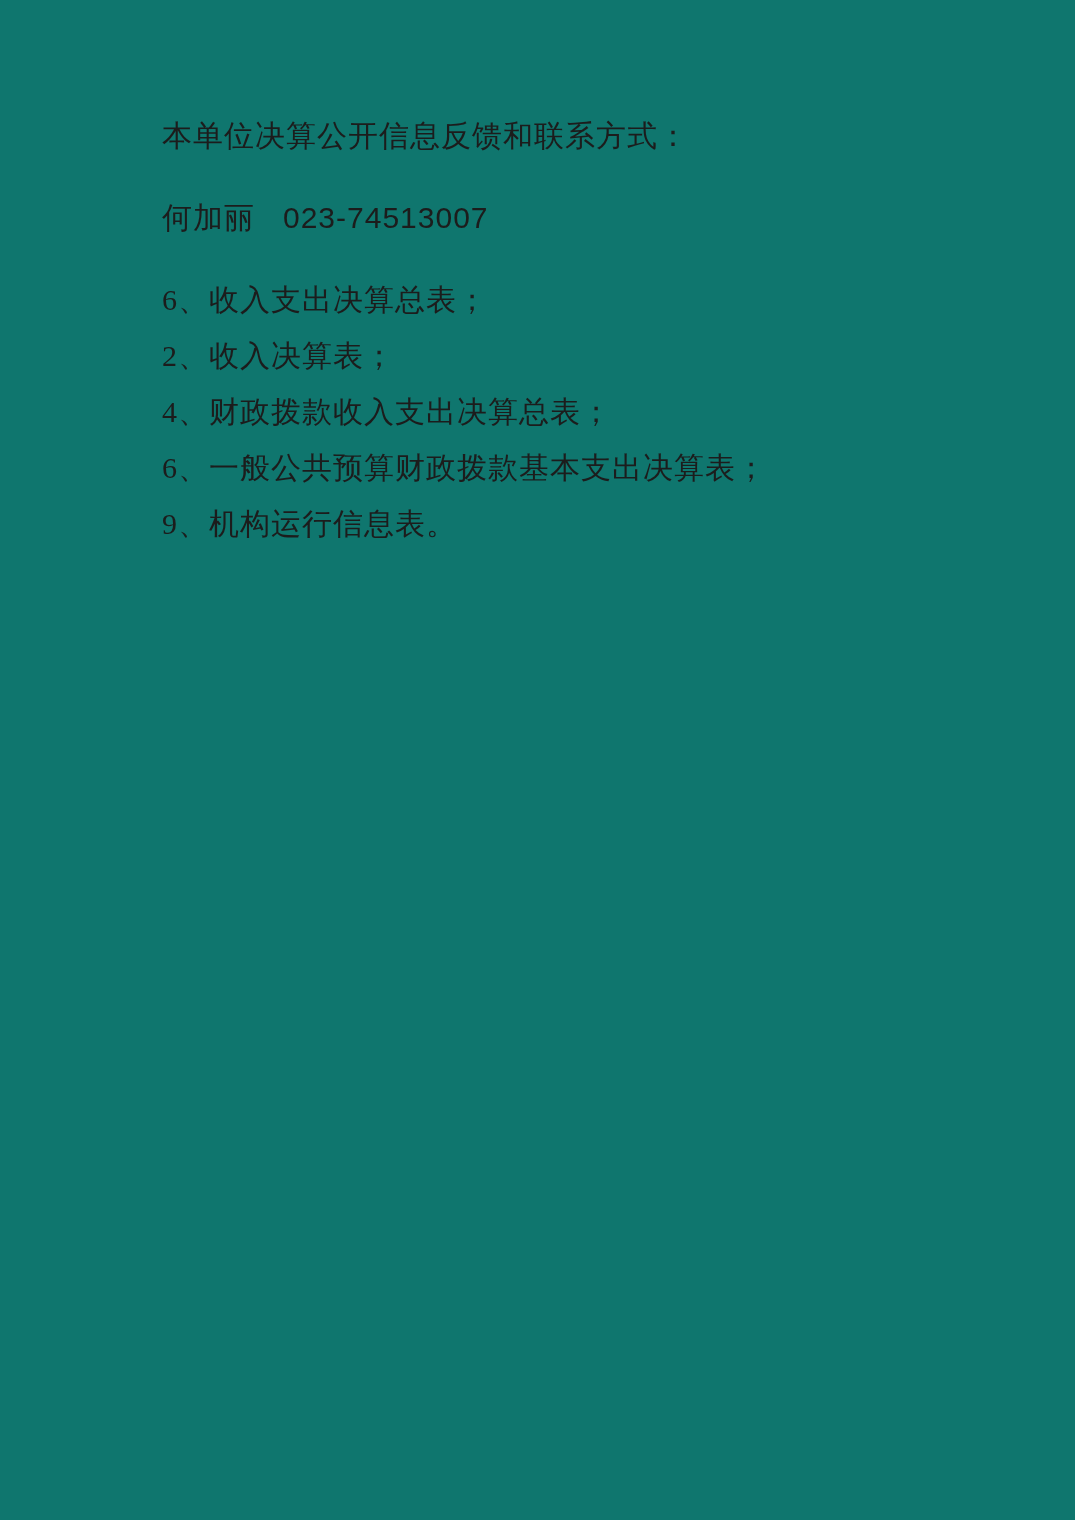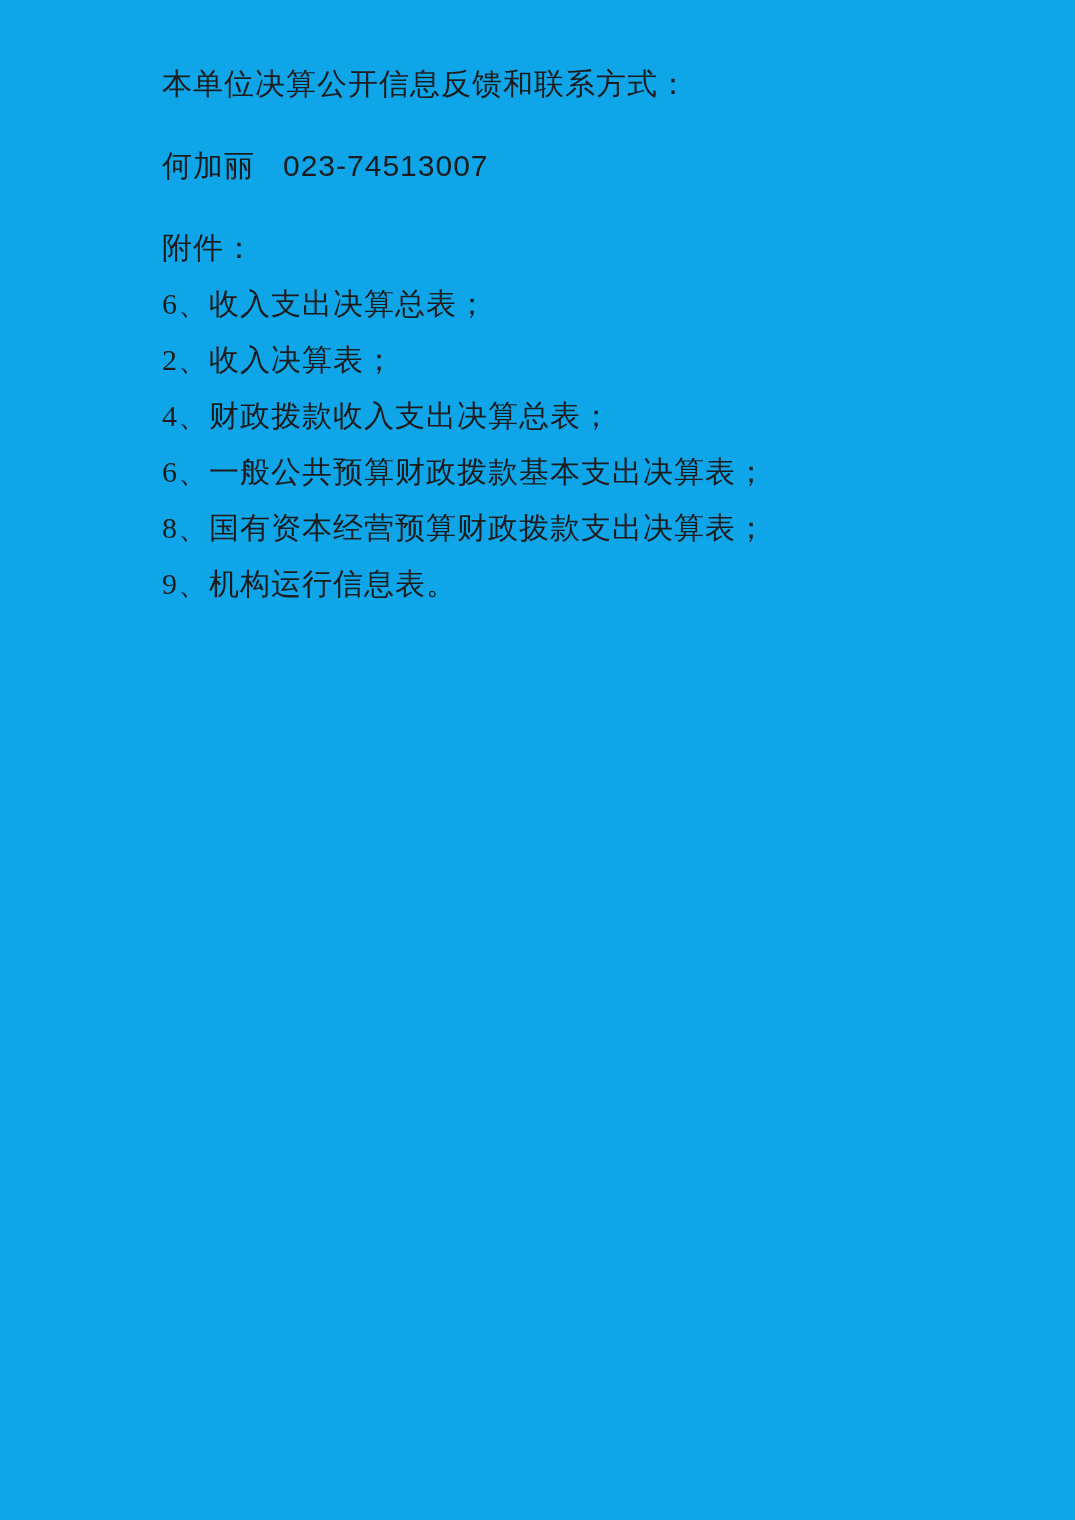--- a/index.html
+++ b/index.html
@@ -4,23 +4,23 @@
 <style>
   html, body {
     margin: 0;
     padding: 0;
     background: #ffffff;
   }
   .page {
     position: relative;
     width: 1075px;
     height: 1520px;
-    background: #0ea5e9;
+    background: #0f766e;
     box-sizing: border-box;
-    padding: 56px 80px 0 162px;
+    padding: 108px 80px 0 162px;
     overflow: hidden;
     font-family: "Liberation Serif", "DejaVu Serif", serif;
     color: #1c1c1c;
   }
   .line {
     margin: 0;
     font-size: 30px;
     line-height: 56px;
     letter-spacing: 1px;
     white-space: nowrap;
@@ -39,22 +39,20 @@
 </style>
 </head>
 <body>
 
 <div class="page">
 
   <p class="line para-gap">本单位决算公开信息反馈和联系方式：</p>
 
   <p class="line para-gap"><span>何加丽</span><span class="phone-spacer"></span><span class="num">023-74513007</span></p>
 
-  <p class="line">附件：</p>
 
   <p class="line">6、收入支出决算总表；</p>
   <p class="line">2、收入决算表；</p>
   <p class="line">4、财政拨款收入支出决算总表；</p>
   <p class="line">6、一般公共预算财政拨款基本支出决算表；</p>
-  <p class="line">8、国有资本经营预算财政拨款支出决算表；</p>
   <p class="line">9、机构运行信息表。</p>
 
 </div>
 
 </body></html>

